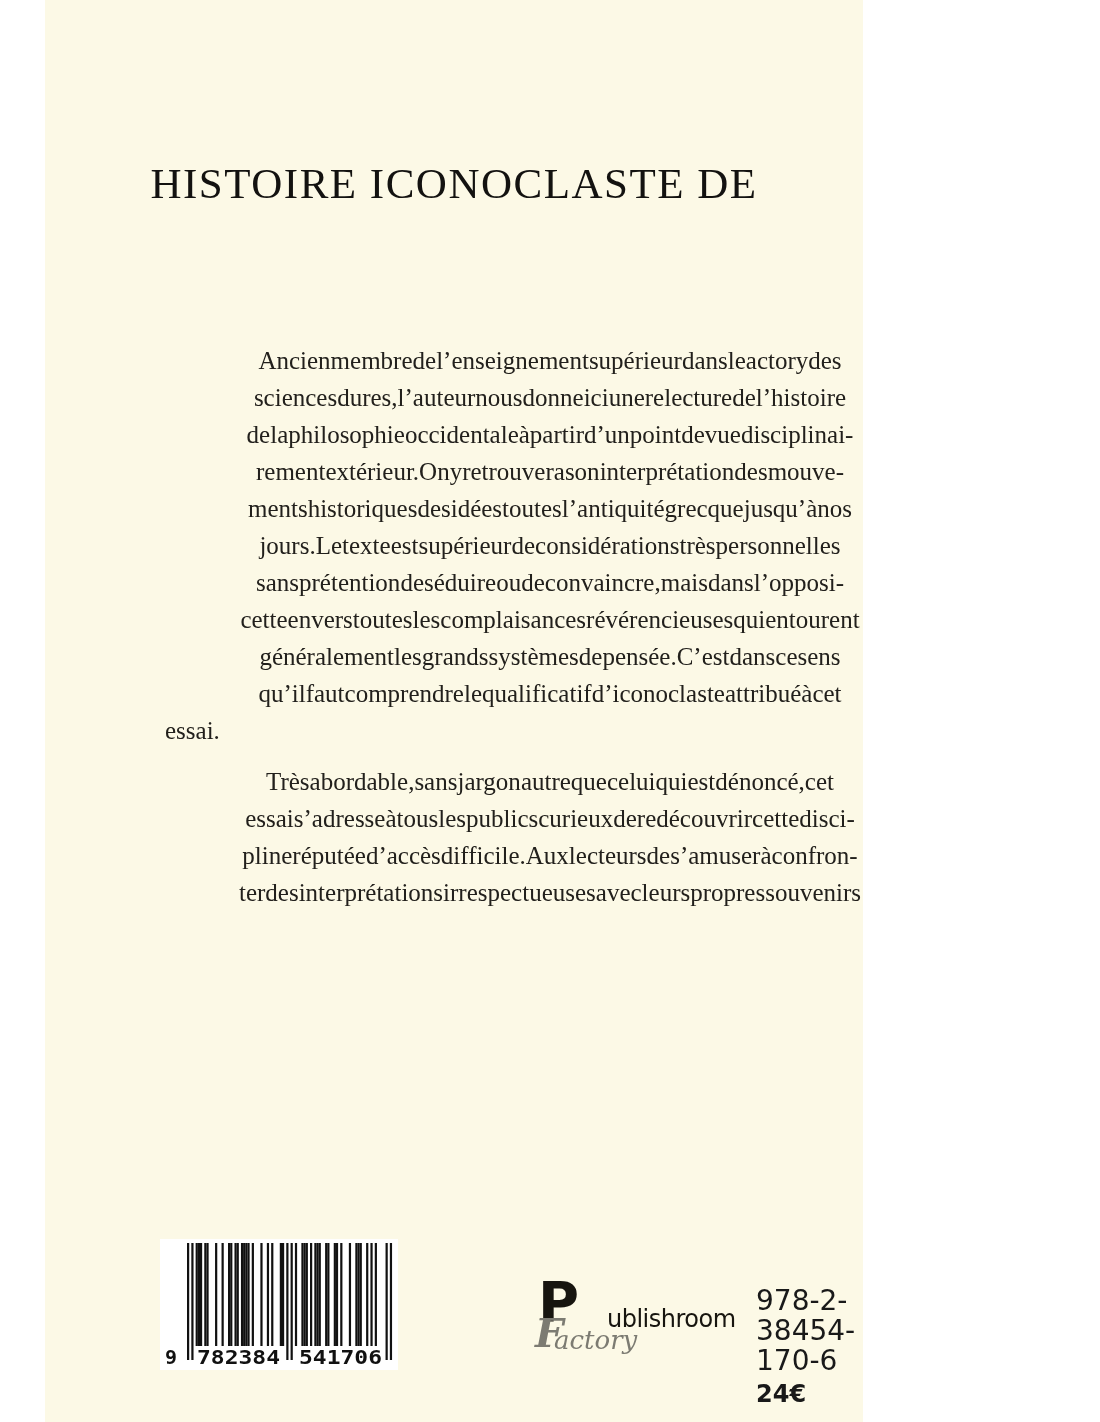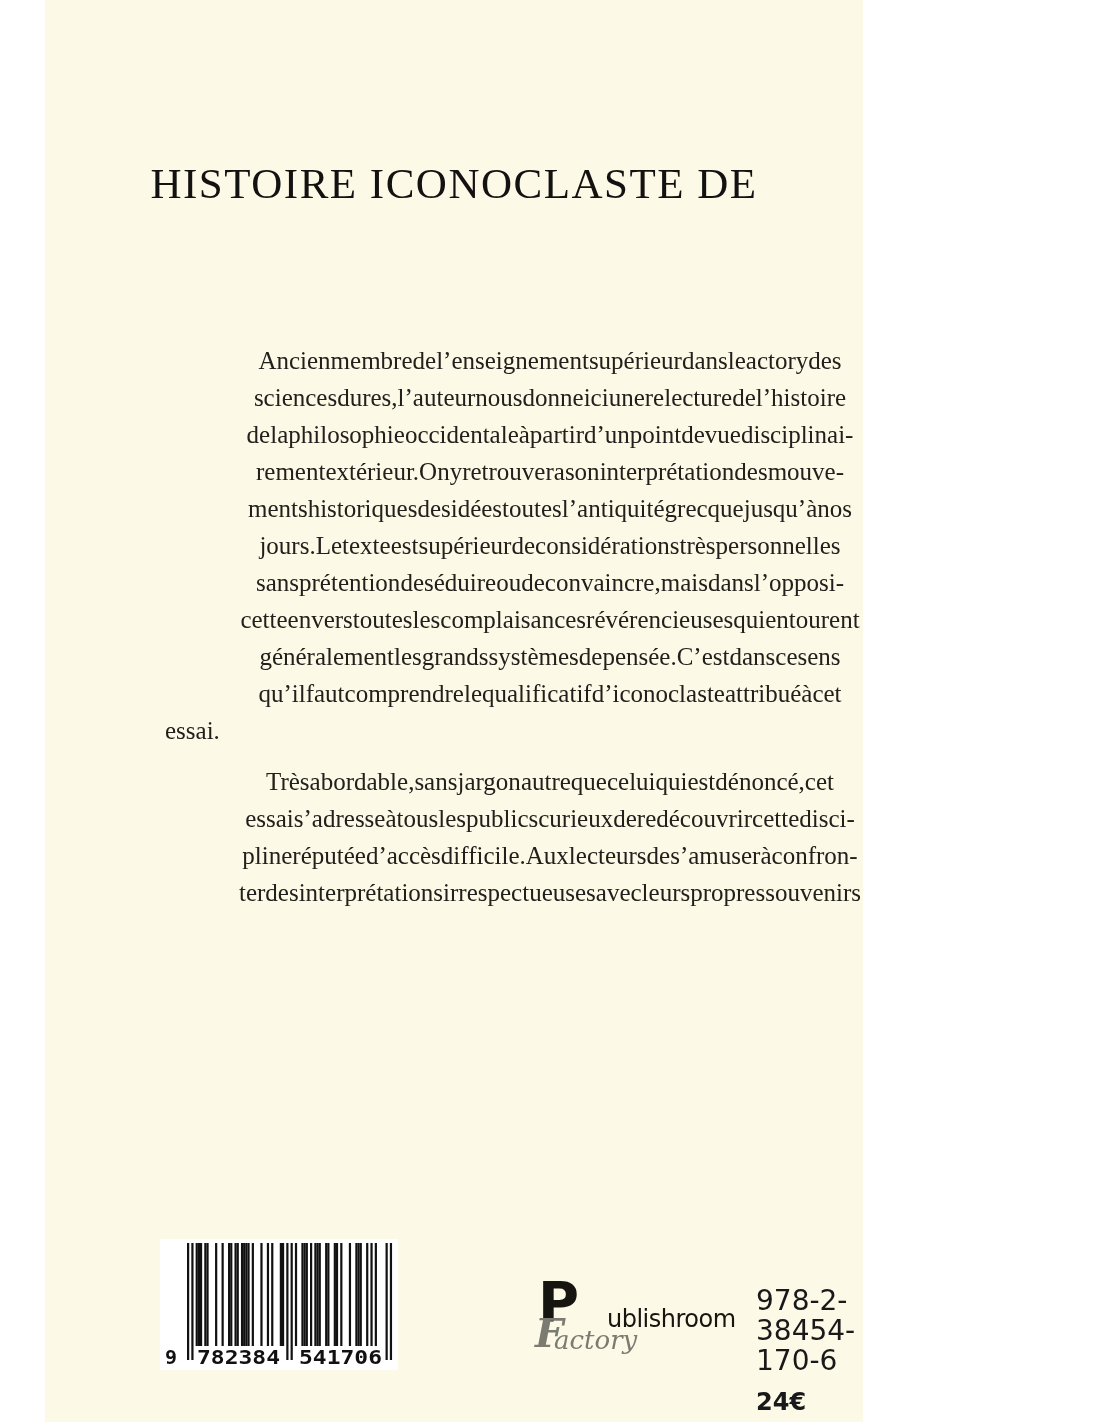--- a/index.html
+++ b/index.html
@@ -41,21 +41,21 @@
   .logo-p{left:0;top:-6px;font-size:56px;font-weight:bold;color:var(--logo-black,#17150F);}
   .logo-rest{left:37px;top:27px;font-size:24px;letter-spacing:-0.5px;color:var(--logo-black,#17150F);margin-left:32px;}
   .logo-f{left:-3px;top:33px;font-family:"DejaVu Serif",serif;font-style:italic;font-weight:bold;font-size:40px;color:var(--logo-gray,#7C7B72);}
   .logo-factory{left:16px;top:47px;font-family:"DejaVu Serif",serif;font-style:italic;font-weight:normal;font-size:26px;color:var(--logo-gray,#7C7B72);}
   .isbn-block{
     position:absolute;left:711px;top:1286px;
     font-family:"DejaVu Sans",sans-serif;
     color:var(--isbn-text-color,#191919);
   }
   .isbn-line{font-size:28px;line-height:30px;}
-  .price-line{font-size:24px;line-height:30px;font-weight:bold;margin-top:11px;}
+  .price-line{font-size:24px;line-height:30px;font-weight:bold;margin-top:3px;}
 </style>
 </head>
 <body>
 
 <div class="cover">
 
   <div class="title">
     <div>HISTOIRE ICONOCLASTE DE</div>
   </div>
 

